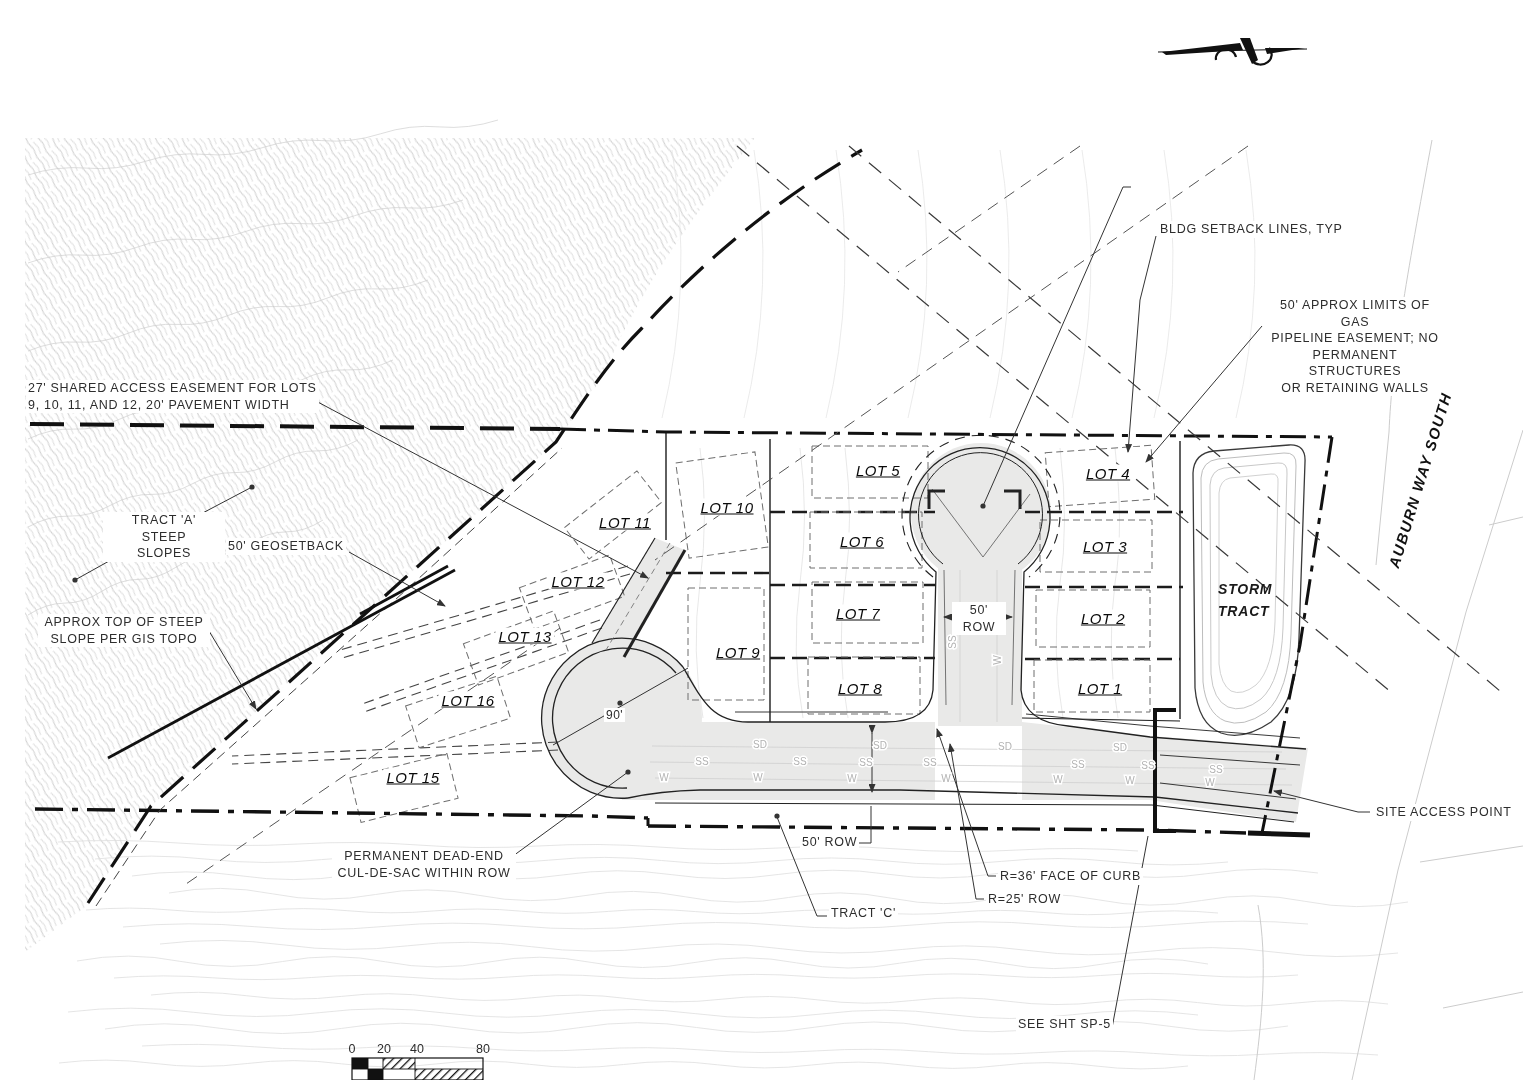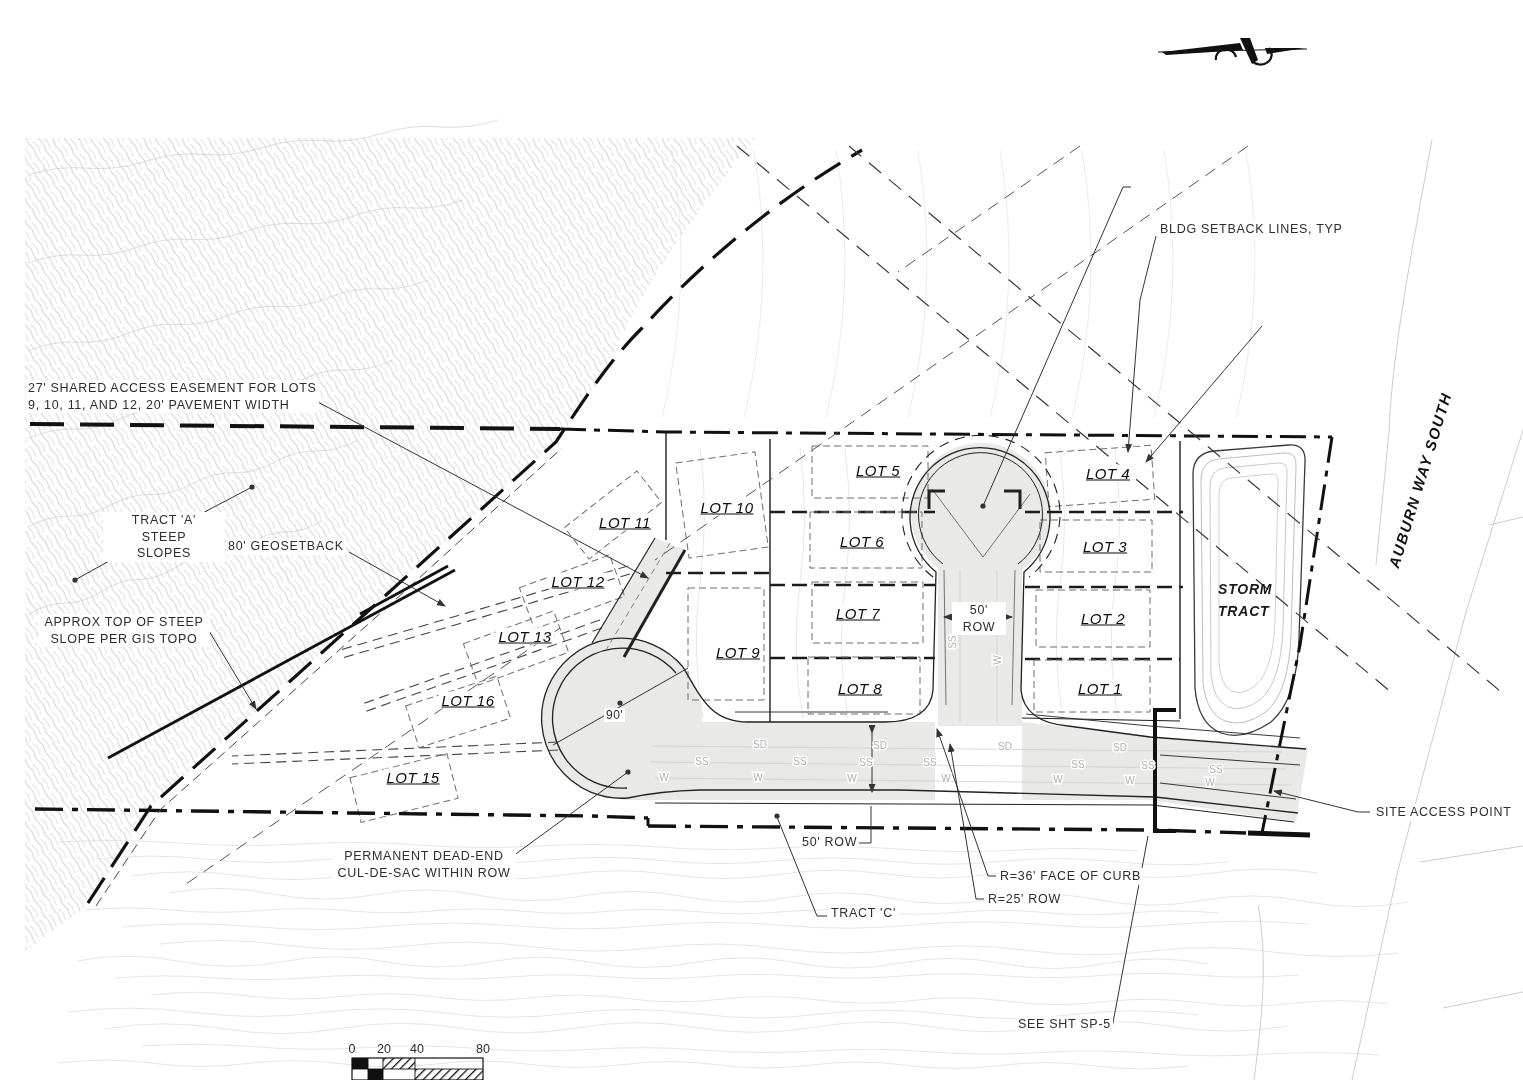--- a/index.html
+++ b/index.html
@@ -291,26 +291,30 @@
     <rect x="352" y="1058" width="16" height="11" fill="#111"></rect>
     <rect x="383" y="1058" width="32" height="11" fill="url(#diag)"></rect>
     <rect x="368" y="1069" width="15" height="11" fill="#111"></rect>
     <rect x="415" y="1069" width="68" height="11" fill="url(#diag)"></rect>
     <rect x="352" y="1058" width="131" height="22" fill="none" stroke="#111" stroke-width="1.2"></rect>
     <path d="M 352,1069 L 483,1069 M 368,1058 L 368,1080 M 383,1058 L 383,1080 M 415,1058 L 415,1080" stroke="#111" stroke-width="0.9"></path>
   </g>
 </svg>
 
   <div class="anno" style="left:1158px;top:221px;">BLDG SETBACK LINES, TYP</div>
+  <div class="anno c" style="left:1268px;top:297px;width:170px;">50' APPROX LIMITS OF GAS
+PIPELINE EASEMENT; NO
+PERMANENT STRUCTURES
+OR RETAINING WALLS</div>
   <div class="anno" style="left:26px;top:380px;">27' SHARED ACCESS EASEMENT FOR LOTS
 9, 10, 11, AND 12, 20' PAVEMENT WIDTH</div>
   <div class="anno c" style="left:103px;top:512px;width:118px;">TRACT 'A'
 STEEP
 SLOPES</div>
-  <div class="anno" style="left:226px;top:538px;">80' GEOSETBACK</div>
+  <div class="anno" style="left:226px;top:538px;">50' GEOSETBACK</div>
   <div class="anno c" style="left:38px;top:614px;width:168px;">APPROX TOP OF STEEP
 SLOPE PER GIS TOPO</div>
   <div class="anno c" style="left:332px;top:848px;width:180px;">PERMANENT DEAD-END
 CUL-DE-SAC WITHIN ROW</div>
   <div class="anno" style="left:800px;top:834px;">50' ROW</div>
   <div class="anno" style="left:829px;top:905px;">TRACT 'C'</div>
   <div class="anno" style="left:998px;top:868px;">R=36' FACE OF CURB</div>
   <div class="anno" style="left:986px;top:891px;">R=25' ROW</div>
   <div class="anno" style="left:1374px;top:804px;">SITE ACCESS POINT</div>
   <div class="anno" style="left:1016px;top:1016px;">SEE SHT SP-5</div>

